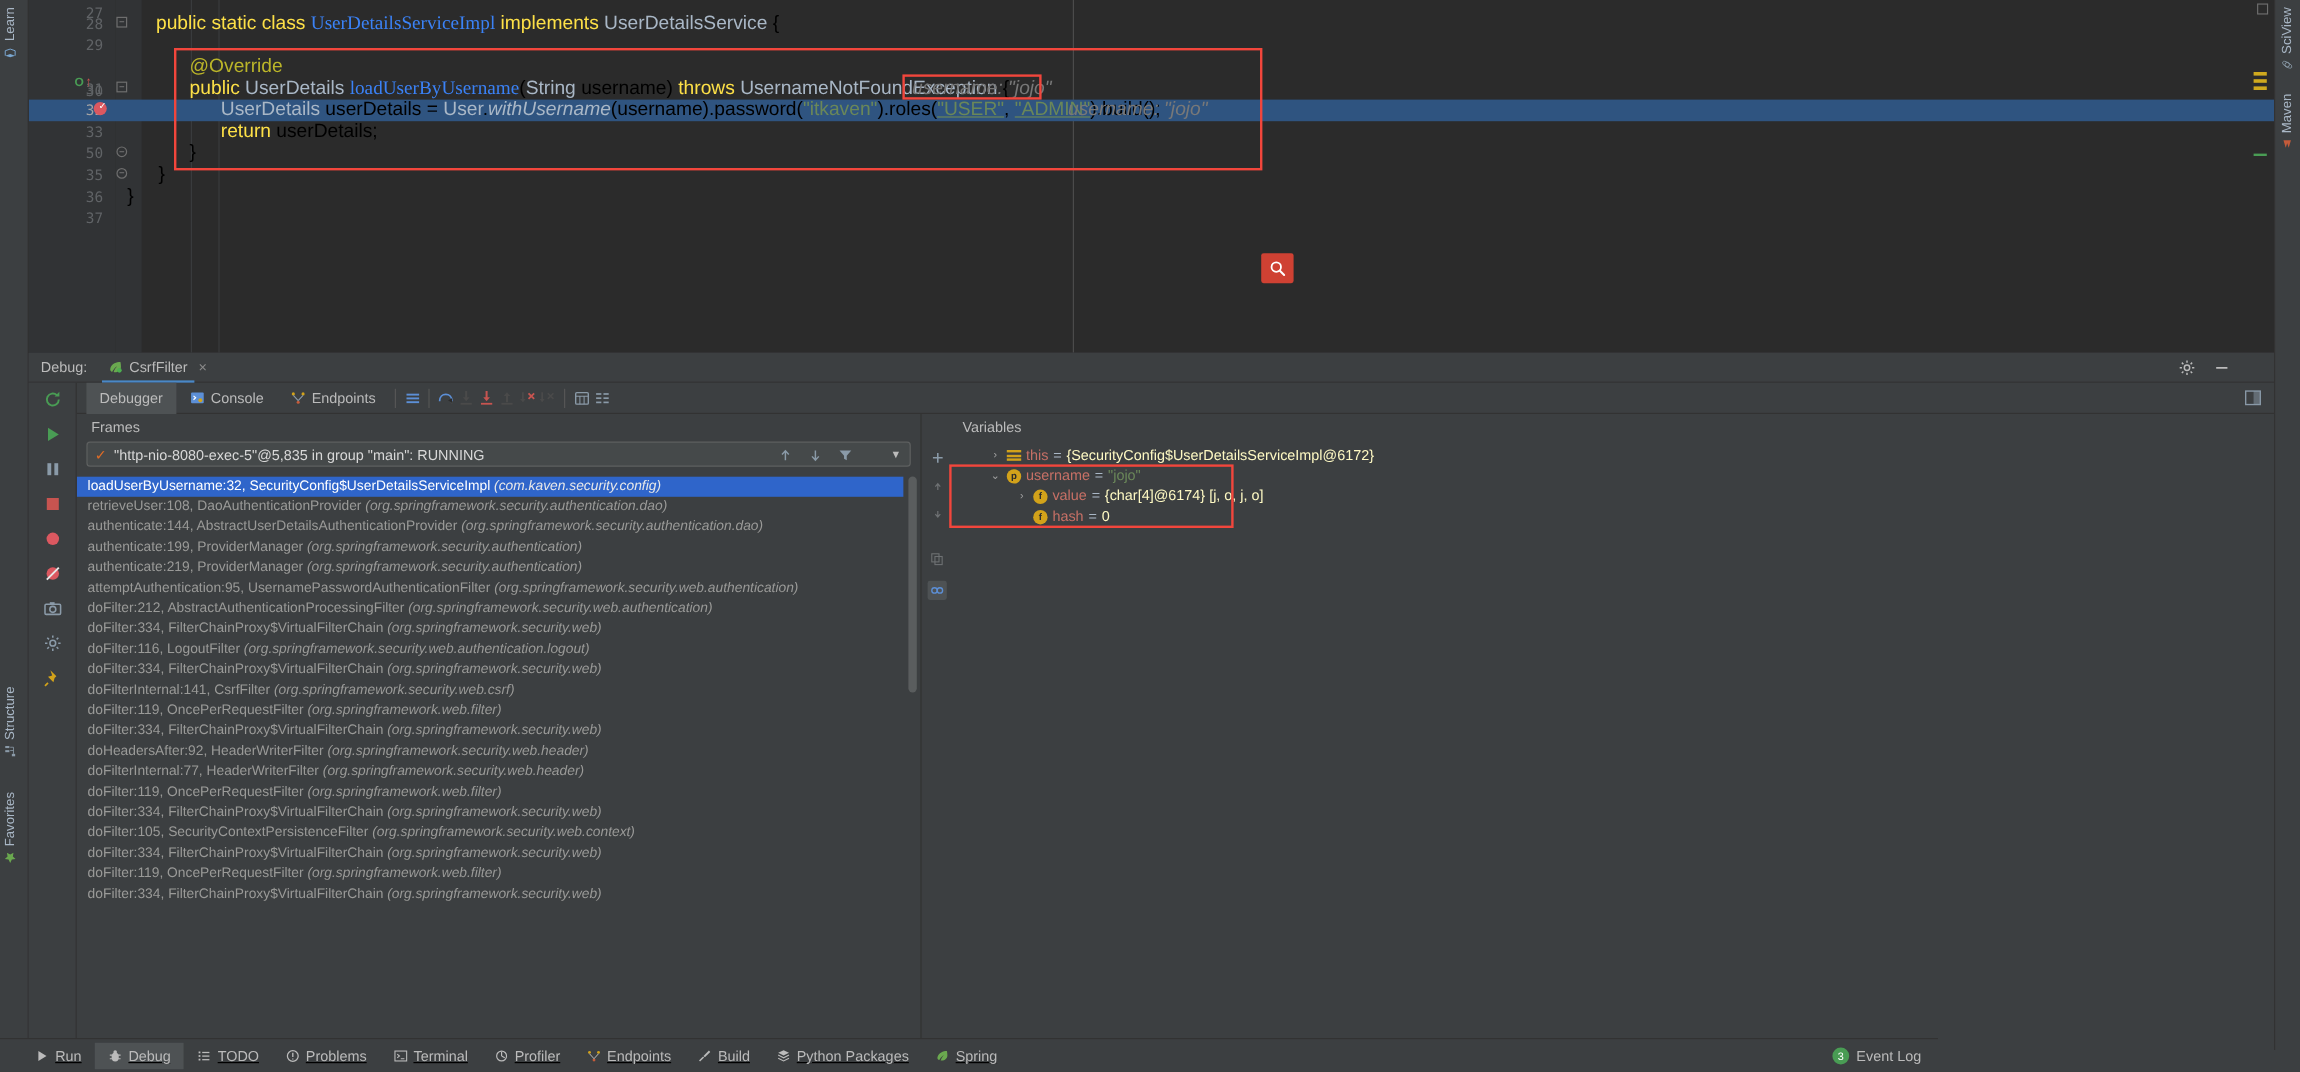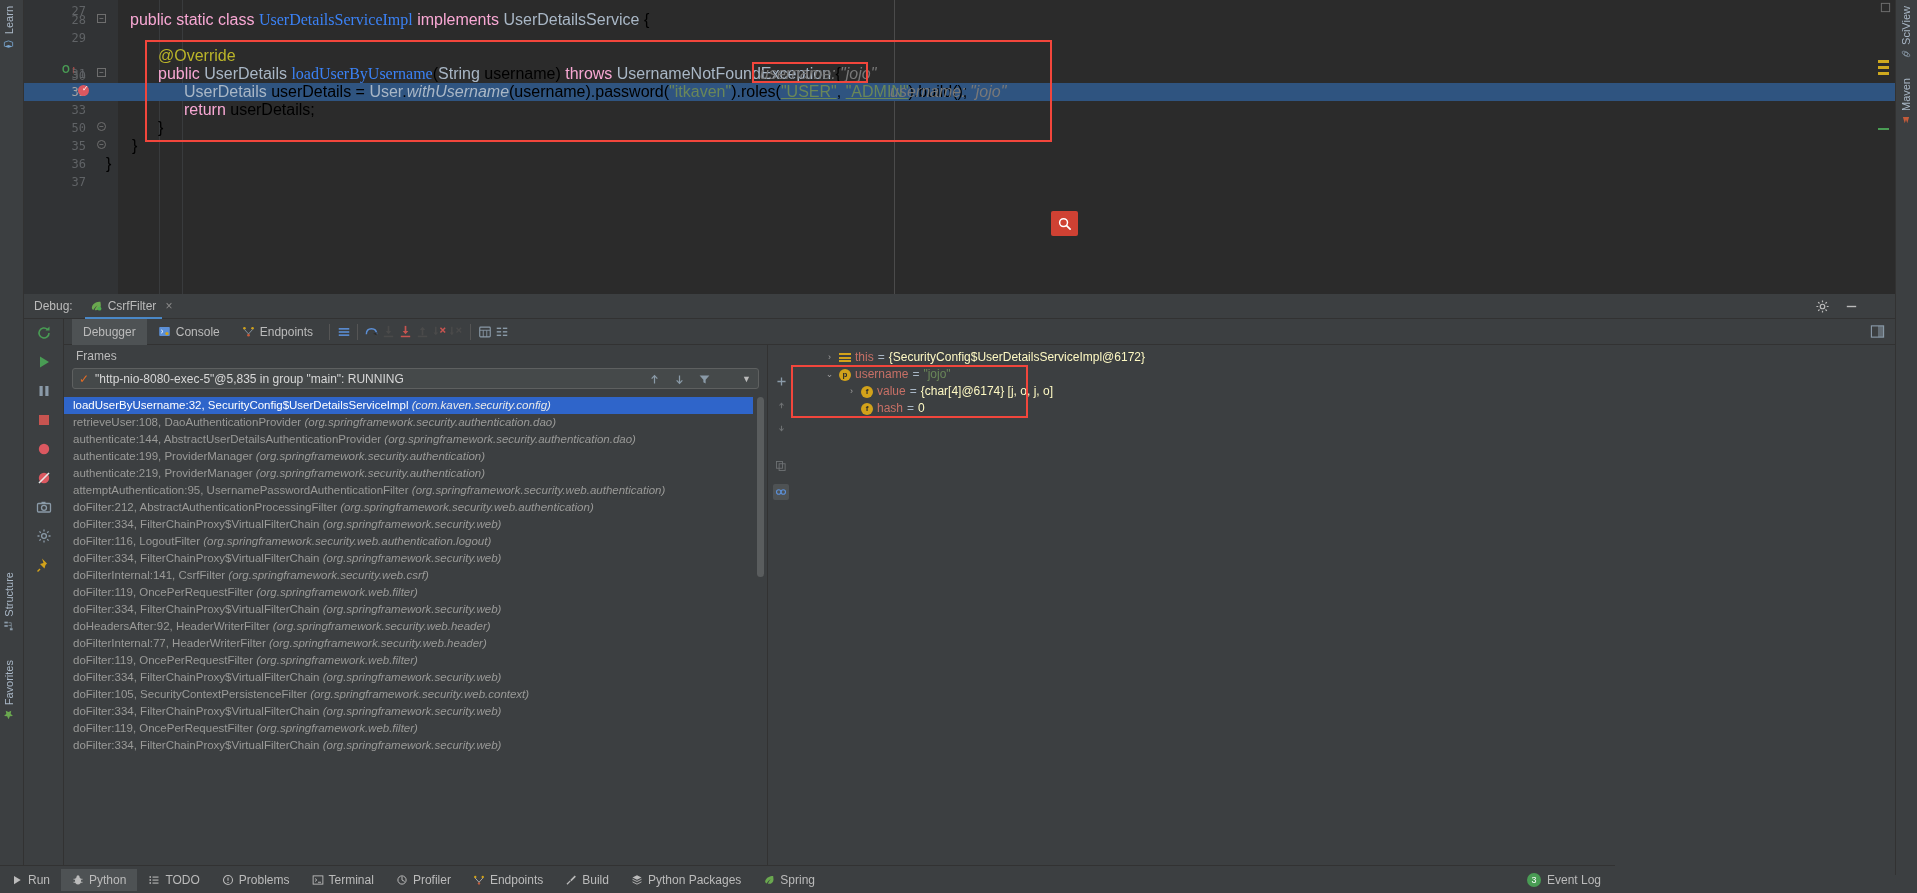--- a/index.html
+++ b/index.html
@@ -45,21 +45,21 @@
   }
   .ln {
     position: absolute; width: 72px; text-align: right; padding-right: 10px;
     color: #606366; font-family: "DejaVu Sans Mono", monospace; font-size: 12px;
     height: 18px; line-height: 18px;
   }
   .ln.cur { color: #a4a3a3; }
   .code { position: absolute; left: 94px; height: 18px; line-height: 18px; }
   .hl-row-strip { position: absolute; left: 0; right: 0; height: 18px; background: #2f5480; }
 
-  .kw   { color: #f9a8d4; }
+  .kw   { color: #fde047; }
   .ann  { color: #bbb529; }
   .typ  { color: #a9b7c6; }
   .fn   { color: #3b82f6; font-family: Liberation Serif, serif; }
   .fni  { color: #a9b7c6; font-style: italic; }
   .str  { color: #6a8759; }
   .stru { color: #6a8759; text-decoration: underline; }
   .hint { color: #787878; font-style: italic; }
 
   .vert-guide {
     position: absolute; top: 0; bottom: 0; width: 1px; background: #393b3d;
@@ -178,21 +178,21 @@
   .badge-obj {
     width: 12px; height: 12px; background: transparent;
     display: inline-flex; flex-direction: column; justify-content: center; gap: 1.5px;
   }
   .badge-obj span { display:block; height:2px; background:#d2a21a; }
 
   
   .statusbar {
     position: absolute; left: 0; bottom: 0; width: 1615px; height: 28px;
     background: #3c3f41; border-top: 1px solid #323232;
-    display: flex; align-items: center; gap: 0px;
+    display: flex; align-items: center; padding-left: 18px; gap: 0px; text-decoration: underline;
   }
   .sb-item {
     display: flex; align-items: center; gap: 5px; font-size: 12px; color: #bbbbbb;
     padding: 0 11px; height: 22px;
   }
   .sb-item.active { background: #4e5254; }
   .sb-right {
     position: absolute; right: 14px; display: flex; align-items: center; gap: 6px;
     font-size: 12px; color: #bbbbbb;
   }
@@ -583,20 +583,21 @@
           </span>
           <span style="background:#4e5254; padding:2px 1px; border-radius:2px;">
             <svg width="14" height="12" viewBox="0 0 16 16" class="svgico">
                 <circle cx="5" cy="8" r="3" fill="none" stroke="#5c8fd6" stroke-width="1.5"></circle>
                 <circle cx="11" cy="8" r="3" fill="none" stroke="#5c8fd6" stroke-width="1.5"></circle>
               </svg>
           </span>
         </div>
 
         <div class="vars-body">
+          <div class="pane-title" style="padding-left:8px;">Variables</div>
 
           <div style="position:relative; margin-top:4px;">
 
             <div class="var-row" style="padding-left:30px;">
               <span class="tri">›</span>
               <span class="badge-obj">
                   <span></span>
                   <span></span>
                   <span></span>
                 </span>
@@ -643,21 +644,21 @@
           <path d="M4 2.5l9 5.5-9 5.5z" fill="#bbbbbb"></path>
         </svg>
       <span>Run</span>
     </div>
     <div class="sb-item active">
       <svg width="12" height="12" viewBox="0 0 16 16" class="svgico">
           <ellipse cx="8" cy="9" rx="4" ry="5" fill="#bbbbbb"></ellipse>
           <circle cx="8" cy="3.5" r="2" fill="#bbbbbb"></circle>
           <path d="M2 7h3M11 7h3M2 11h3M11 11h3" stroke="#bbbbbb" stroke-width="1.2"></path>
         </svg>
-      <span>Python</span>
+      <span>Debug</span>
     </div>
     <div class="sb-item">
       <svg width="12" height="12" viewBox="0 0 16 16" class="svgico">
           <rect x="2" y="3" width="2" height="2" fill="#bbbbbb"></rect>
           <rect x="2" y="7" width="2" height="2" fill="#bbbbbb"></rect>
           <rect x="2" y="11" width="2" height="2" fill="#bbbbbb"></rect>
           <rect x="6" y="3.4" width="8" height="1.4" fill="#bbbbbb"></rect>
           <rect x="6" y="7.4" width="8" height="1.4" fill="#bbbbbb"></rect>
           <rect x="6" y="11.4" width="8" height="1.4" fill="#bbbbbb"></rect>
         </svg>

